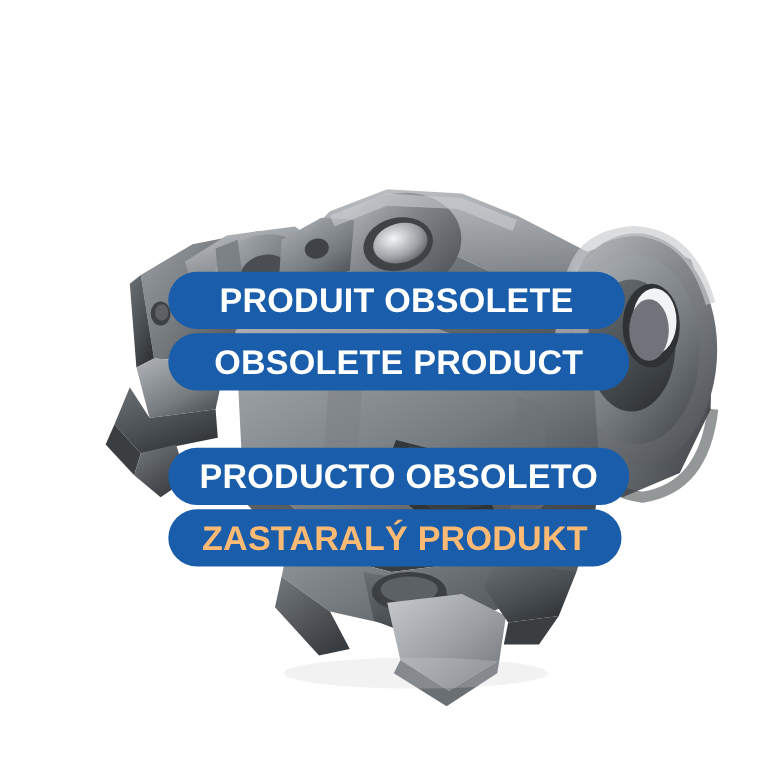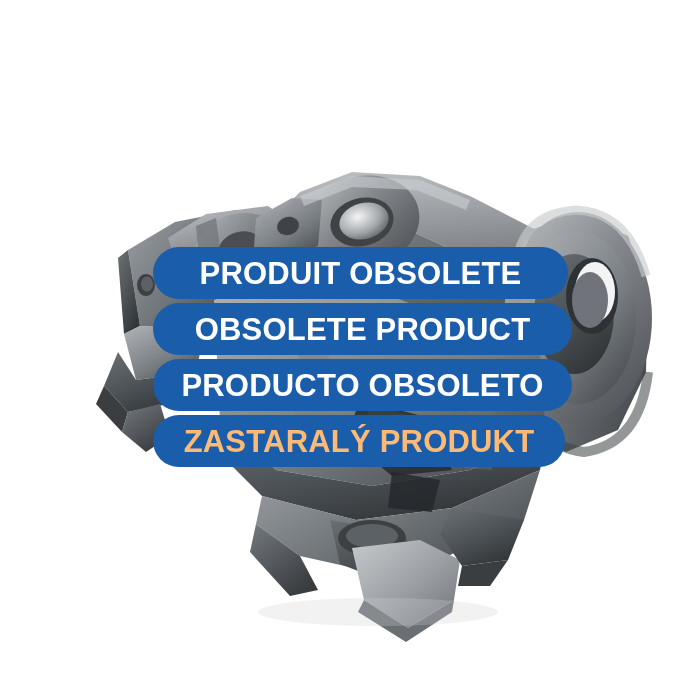--- a/index.html
+++ b/index.html
@@ -54,21 +54,21 @@
     color: #ffffff;
     font-family: "Liberation Sans", sans-serif;
     font-weight: bold;
     font-size: 31px;
     letter-spacing: 0.2px;
     white-space: nowrap;
     line-height: 1;
   }
   .banner-1 { width: 415px; }
   .banner-2 { width: 419px; }
-  .banner-3 { width: 419px; }
+  .banner-3 { width: 419px; margin-top: 48px; }
   .banner-4 { width: 412px; }
 </style>
 </head>
 <body>
 
 <div id="stage" style="background-color: rgb(255, 255, 255);">
 
   <div id="product-render">
     <svg viewBox="0 0 700 700" xmlns="http://www.w3.org/2000/svg">
       <defs>

